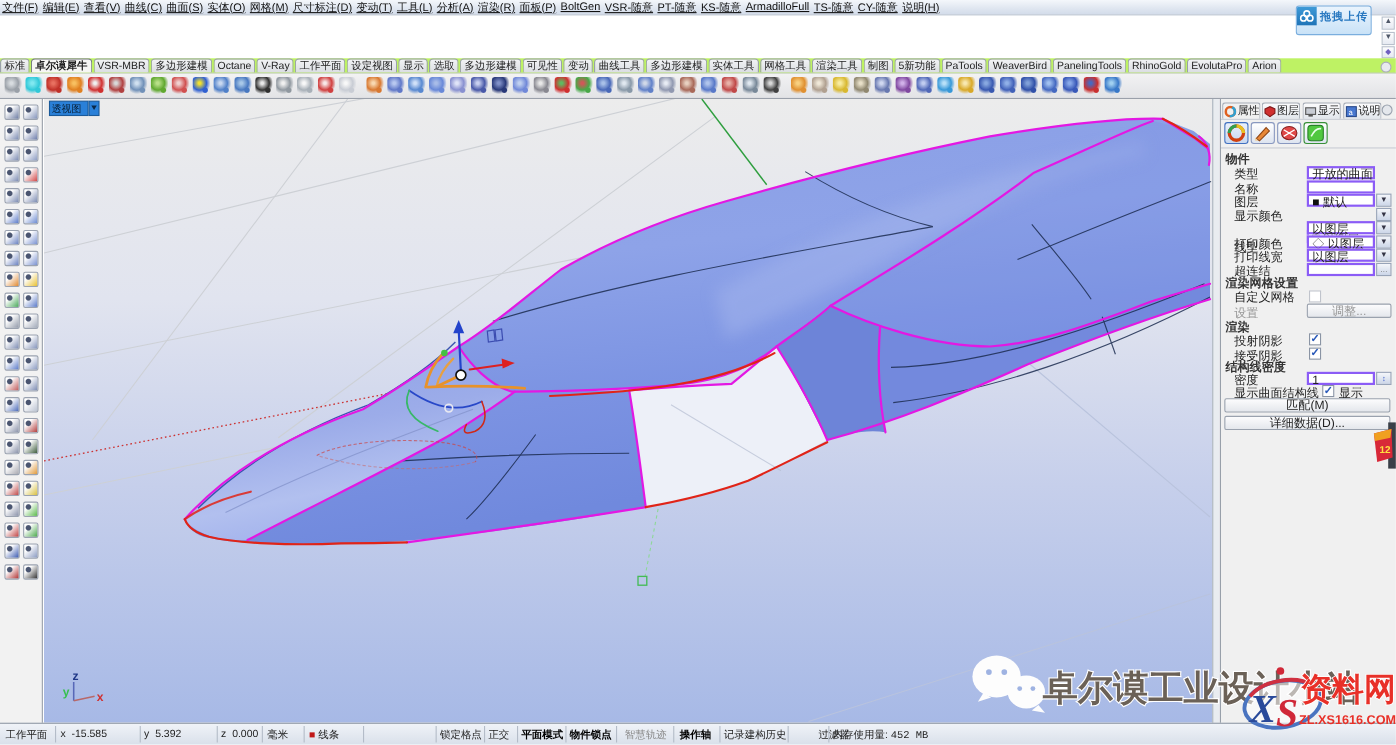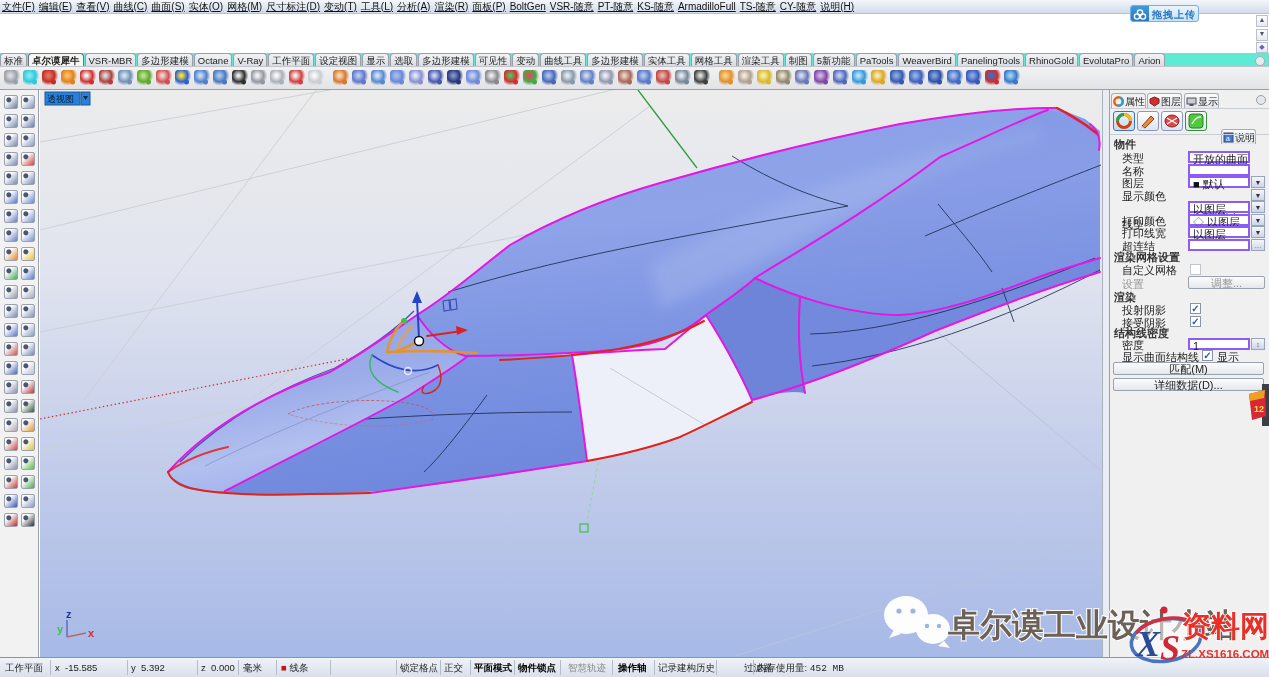--- a/index.html
+++ b/index.html
@@ -5,27 +5,27 @@
 html,body{width:1269px;height:677px;overflow:hidden;background:#fff;font-family:"Liberation Sans",sans-serif;}
 #page{position:relative;width:1269px;height:677px;overflow:hidden;}
 .abs{position:absolute;}
 
 #menubar{left:0;top:0;width:1269px;height:14px;background:linear-gradient(#f4f7fb,#dfe6f0 60%,#d3dcea);border-bottom:1px solid #b8c2d0;font-size:10px;color:#111;display:flex;align-items:center;}
 #menubar span{padding:0 2px;white-space:nowrap;text-decoration:underline;}
 
 #cmd{left:0;top:14px;width:1269px;height:39px;background:#fff;border-bottom:1px solid #98a2b0;font-size:11px;color:#404858;}
 #cmd .l{position:absolute;left:3px;white-space:nowrap;}
 
-#upload{left:1130px;top:5px;width:69px;height:17px;border-radius:3px;border:1px solid #7aaede;background:linear-gradient(#eaf4fd,#c9e2f7);overflow:hidden;}
+#upload{left:1178px;top:5px;width:69px;height:27px;border-radius:3px;border:1px solid #7aaede;background:linear-gradient(#eaf4fd,#c9e2f7);overflow:hidden;}
 #upload .ic{position:absolute;left:0;top:0;width:18px;height:17px;background:linear-gradient(#3f9bd8,#1f74b8);}
 #upload .tx{position:absolute;left:21px;top:2px;font-size:10px;color:#2878c0;font-weight:bold;letter-spacing:1px;}
 
 .sbx{background:linear-gradient(#fdfdfe,#e6eaf2);border:1px solid #b8c0cc;color:#505868;font-size:7px;text-align:center;}
 
-#tabrow{left:0;top:53px;width:1269px;height:14px;background:#5eead4;border-bottom:1px solid #c2c6cc;display:flex;align-items:flex-end;font-size:9.5px;color:#222;}
+#tabrow{left:0;top:53px;width:1269px;height:14px;background:#bef264;border-bottom:1px solid #c2c6cc;display:flex;align-items:flex-end;font-size:9.5px;color:#222;}
   .tab{height:13px;line-height:13px;padding:0 3px;border:1px solid #9aa0aa;border-bottom:none;border-radius:4px 4px 0 0;background:linear-gradient(#f2f3f5,#dadde2);margin-right:1px;white-space:nowrap;}
 .tab.on{background:#f6f6f4;font-weight:bold;border-color:#70757d;}
 
 #toolbar{left:0;top:67px;width:1269px;height:23px;background:linear-gradient(#f2f2f3,#e2e3e6);border-bottom:1px solid #9aa0aa;}
 .tbi{position:absolute;top:3px;width:16px;height:16px;border-radius:3px;}
 
 #sidebar{left:0;top:90px;width:39px;height:567px;background:#f2f2f2;border-right:1px solid #9aa0aa;}
 .sbi{position:absolute;width:14px;height:14px;border-radius:2px;}
 
 #rstrip{left:1102px;top:90px;width:7px;height:567px;background:#e9ecf0;border-left:1px solid #aab2bc;}
@@ -358,21 +358,21 @@
           <circle cx="5.5" cy="5.5" r="4.2" fill="none" stroke="#e06020" stroke-width="2.4"></circle>
           <circle cx="5.5" cy="5.5" r="4.2" fill="none" stroke="#30a0d0" stroke-width="2.4" stroke-dasharray="7,14"></circle>
         </svg>属性</div>
       <div class="ptab" style="left:37px;width:35px;"><svg style="position:absolute;left:1px;top:2px" width="11" height="11">
           <path d="M1,3 L5.5,1 L10,3 L10,7 L5.5,10 L1,7 Z" fill="#d03030" stroke="#801818"></path>
         </svg>图层</div>
       <div class="ptab" style="left:74px;width:35px;"><svg style="position:absolute;left:1px;top:2px" width="11" height="11">
           <rect x="1" y="2" width="9" height="6" fill="#c8ccd4" stroke="#555"></rect>
           <rect x="3.5" y="8" width="4" height="2" fill="#555"></rect>
         </svg>显示</div>
-      <div class="ptab" style="left:111px;width:35px;margin-top:36px;"><svg style="position:absolute;left:1px;top:2px" width="11" height="11">
+      <div class="ptab" style="left:111px;width:35px;"><svg style="position:absolute;left:1px;top:2px" width="11" height="11">
           <rect x="1" y="1" width="9" height="9" fill="#4878d0" stroke="#284888"></rect>
           <text x="3" y="8.5" font-size="7" fill="#fff">a</text>
         </svg>说明</div>
       <div class="pline" style="top:18px;"></div>
       <div style="position:absolute;right:3px;top:5px;width:10px;height:10px;border:1.5px solid #9aa2ae;border-radius:50%;background:#e4e7ec;"></div>
       <div class="pbtn" style="left:3px;top:21px;border-color:#4070c0;background:linear-gradient(#e8f0fc,#c8d8f0);"><svg width="20" height="18">
           <circle cx="10" cy="9" r="6.5" fill="none" stroke="#d04010" stroke-width="3"></circle>
           <path d="M10,2.5 A6.5,6.5 0 0 1 16.5,9" fill="none" stroke="#e8c020" stroke-width="3"></path>
           <path d="M3.5,9 A6.5,6.5 0 0 1 10,2.5" fill="none" stroke="#30a050" stroke-width="3"></path>
         </svg></div>

